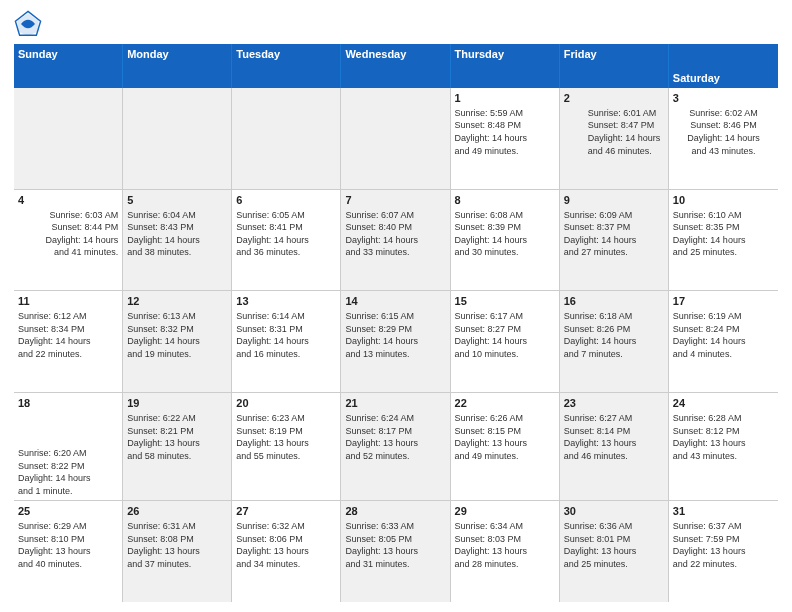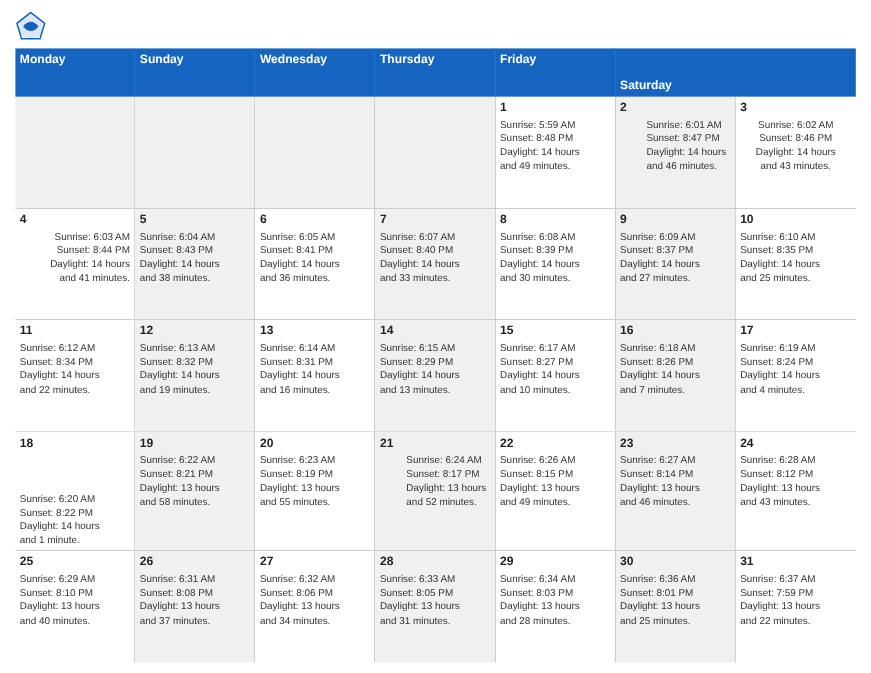--- a/index.html
+++ b/index.html
@@ -133,22 +133,23 @@
       </div>
     </div>
     <div class="title-block">
       <div class="month-year"></div>
       <div class="location"></div>
     </div>
   </div>
 
   <div class="calendar">
     <div class="cal-header">
-    <div class="cal-header-cell">Monday</div>
-        <div class="cal-header-cell">Sunday</div>
+    <div class="cal-header-cell">Sunday</div>
+        <div class="cal-header-cell">Monday</div>
+        <div class="cal-header-cell">Tuesday</div>
         <div class="cal-header-cell">Wednesday</div>
         <div class="cal-header-cell">Thursday</div>
         <div class="cal-header-cell">Friday</div>
         <div class="cal-header-cell">Saturday</div>
       </div>
     <div class="cal-body">
     <div class="cal-row">
           <div class="cal-cell shaded empty"></div>
           <div class="cal-cell shaded empty"></div>
           <div class="cal-cell shaded empty"></div>
@@ -294,21 +295,21 @@
           </div>
           <div class="cal-cell">
             <span class="day-num">20</span>
             <div class="info" style="white-space: pre-line;">Sunrise: 6:23 AM
 Sunset: 8:19 PM
 Daylight: 13 hours
 and 55 minutes.</div>
           </div>
           <div class="cal-cell shaded">
             <span class="day-num">21</span>
-            <div class="info" style="white-space: pre-line; margin-left: 24px;">Sunrise: 6:24 AM
+            <div class="info" style="white-space: pre-line;">Sunrise: 6:24 AM
 Sunset: 8:17 PM
 Daylight: 13 hours
 and 52 minutes.</div>
           </div>
           <div class="cal-cell">
             <span class="day-num">22</span>
             <div class="info" style="white-space: pre-line;">Sunrise: 6:26 AM
 Sunset: 8:15 PM
 Daylight: 13 hours
 and 49 minutes.</div>

